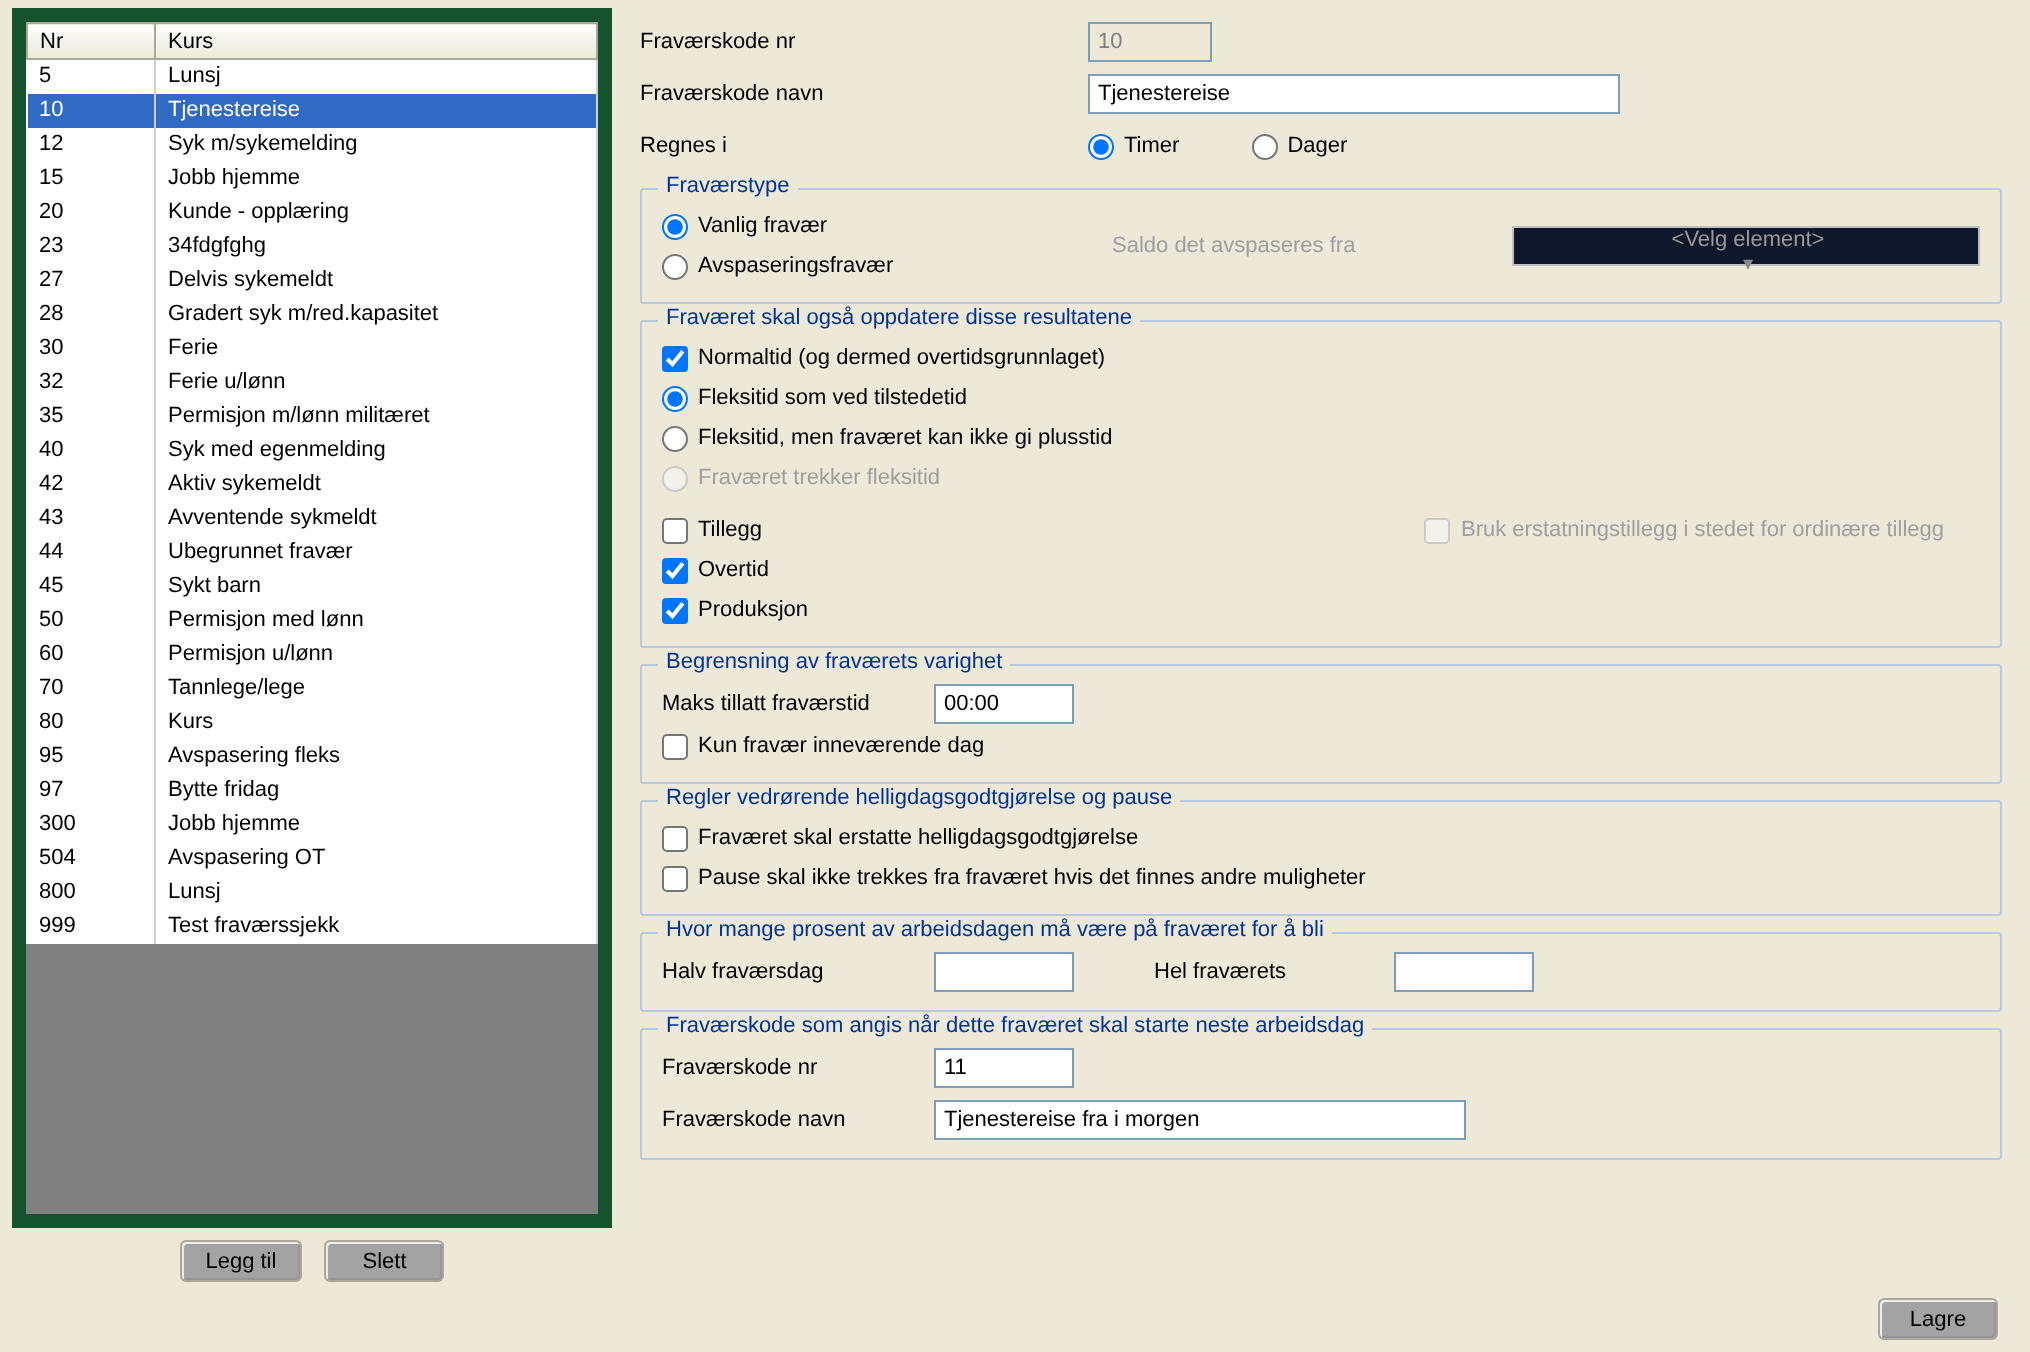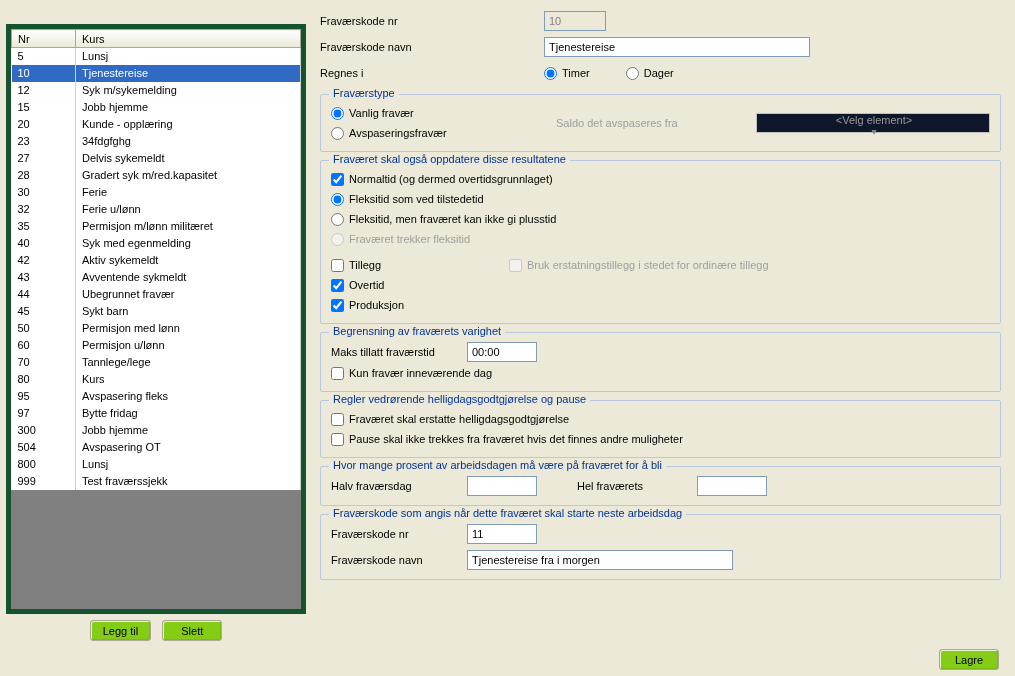--- a/index.html
+++ b/index.html
@@ -10,21 +10,21 @@
     background: #ece9d8;
     color: #000;
     width: 1015px;
     height: 676px;
     overflow: hidden;
   }
   .app { display: flex; flex-direction: column; height: 100%; padding: 4px 6px 6px 6px; }
   .top { display: flex; flex: 1; min-height: 0; }
   .left { width: 300px; display: flex; flex-direction: column; }
   .right { flex: 1; padding: 4px 6px 0 14px; overflow: auto; }
-  .grid-wrap { flex: 1; background: #808080; border: 5px solid #14532d; overflow: auto; margin-top: 20px; }
+  .grid-wrap { flex: 1; background: #808080; border: 7px solid #14532d; overflow: auto; }
   table.grid { border-collapse: collapse; width: 100%; background: #fff; }
   table.grid th {
     background: linear-gradient(#fdfdfd, #ece9d8);
     border: 1px solid #aca899;
     font-weight: normal;
     text-align: left;
     padding: 2px 6px;
     height: 18px;
   }
   table.grid td {
@@ -33,21 +33,21 @@
     height: 17px;
     background: #fff;
   }
   table.grid tr.sel td { background: #316ac5; color: #fff; }
   .col-nr { width: 64px; }
   .btn-row { text-align: center; padding: 6px 0 2px 0; }
   .btn {
     min-width: 60px;
     height: 21px;
     font: 11px Tahoma, Arial, sans-serif;
-    background: #84cc16;
+    background: #a3a3a3;
     border: 1px solid #aca899;
     border-radius: 3px;
     padding: 0 12px;
     cursor: pointer;
     box-shadow: inset 1px 1px 0 rgba(255,255,255,.8), inset -1px -1px 0 rgba(0,0,0,.08);
     margin: 0 4px;
   }
   .form-row { display: flex; align-items: center; height: 26px; }
   .form-row .lbl { width: 224px; }
   .txt {
@@ -280,21 +280,21 @@
               </label></div>
         <div><label class="rc">
                 <input type="radio" name="flex" style="">
                 <span>Fleksitid, men fraværet kan ikke gi plusstid</span>
               </label></div>
         <div><label class="rc disabled-text">
                 <input type="radio" name="flex" disabled="" style="">
                 <span>Fraværet trekker fleksitid</span>
               </label></div>
         <div style="height:6px;"></div>
-        <div style="display:flex; align-items:center;">
+        <div style="display:flex; align-items:center;justify-content:space-between;">
           <label class="rc" style="width:160px;">
                 <input type="checkbox" style="">
                 <span>Tillegg</span>
               </label>
           <label class="rc disabled-text">
                 <input type="checkbox" disabled="" style="">
                 <span>Bruk erstatningstillegg i stedet for ordinære tillegg</span>
               </label>
         </div>
         <div><label class="rc">

